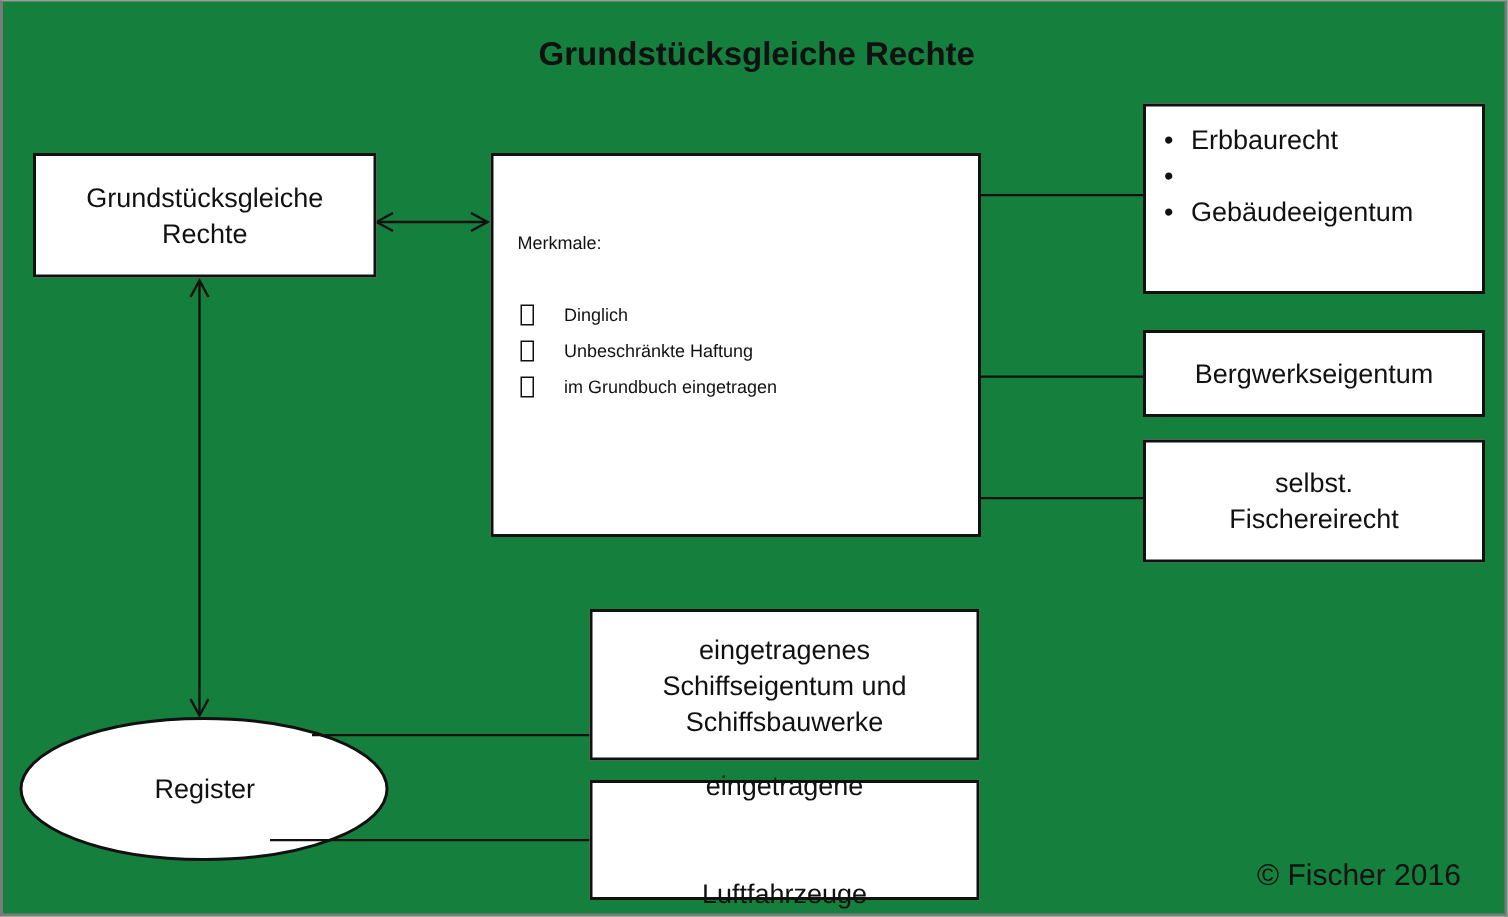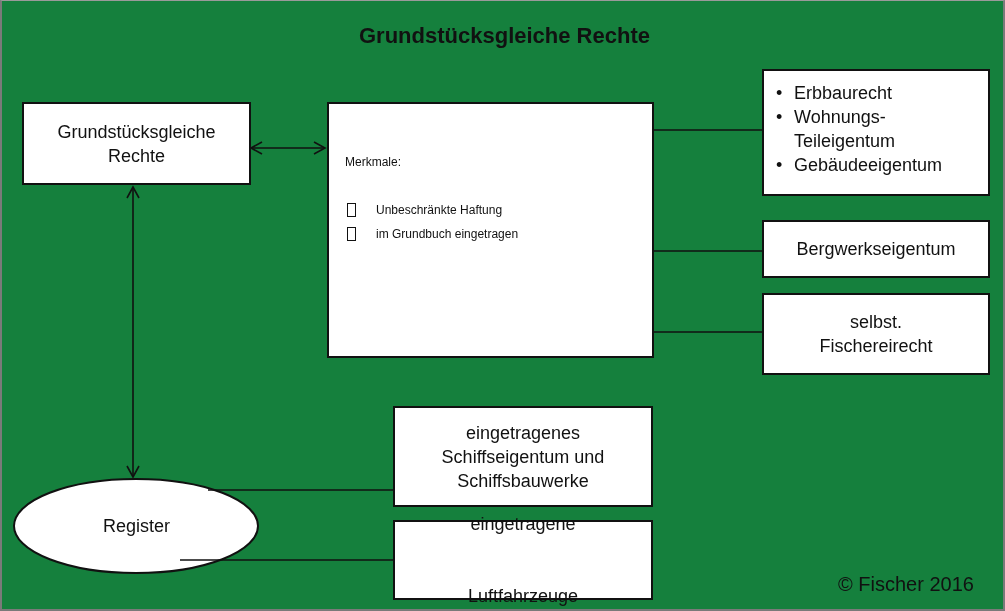--- a/index.html
+++ b/index.html
@@ -77,38 +77,41 @@
   <div class="box" style="left:20px; top:101px; width:229px; height:83px;">
     <span>Grundstücksgleiche</span>
     <span>Rechte</span>
   </div>
 
   <div class="merk">
     <div class="heading">Merkmale:</div>
     <ul>
       <li>
           <span class="sq"></span>
+          <span>Dinglich</span>
+        </li>
+      <li>
+          <span class="sq"></span>
           <span>Unbeschränkte Haftung</span>
         </li>
       <li>
           <span class="sq"></span>
           <span>im Grundbuch eingetragen</span>
         </li>
     </ul>
   </div>
 
   <div class="bul">
     <ul>
       <li>
           <span class="dot">•</span>
           <span>Erbbaurecht</span>
         </li>
       <li>
           <span class="dot">•</span>
-          <span><span>Wohnungs-</span><br><span>Teileigentum</span></span>
         </li>
       <li>
           <span class="dot">•</span>
           <span>Gebäudeeigentum</span>
         </li>
     </ul>
   </div>
 
   <div class="box" style="left:760px; top:219px; width:228px; height:58px;">
     <span>Bergwerkseigentum</span>

